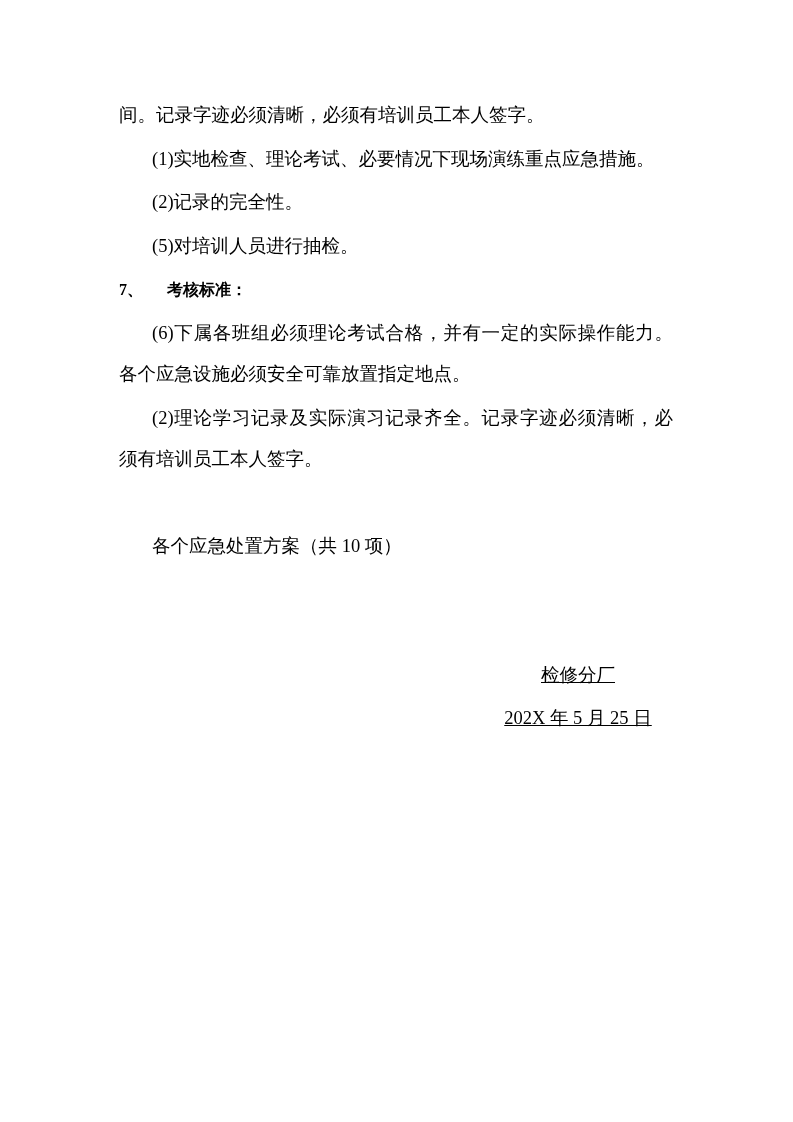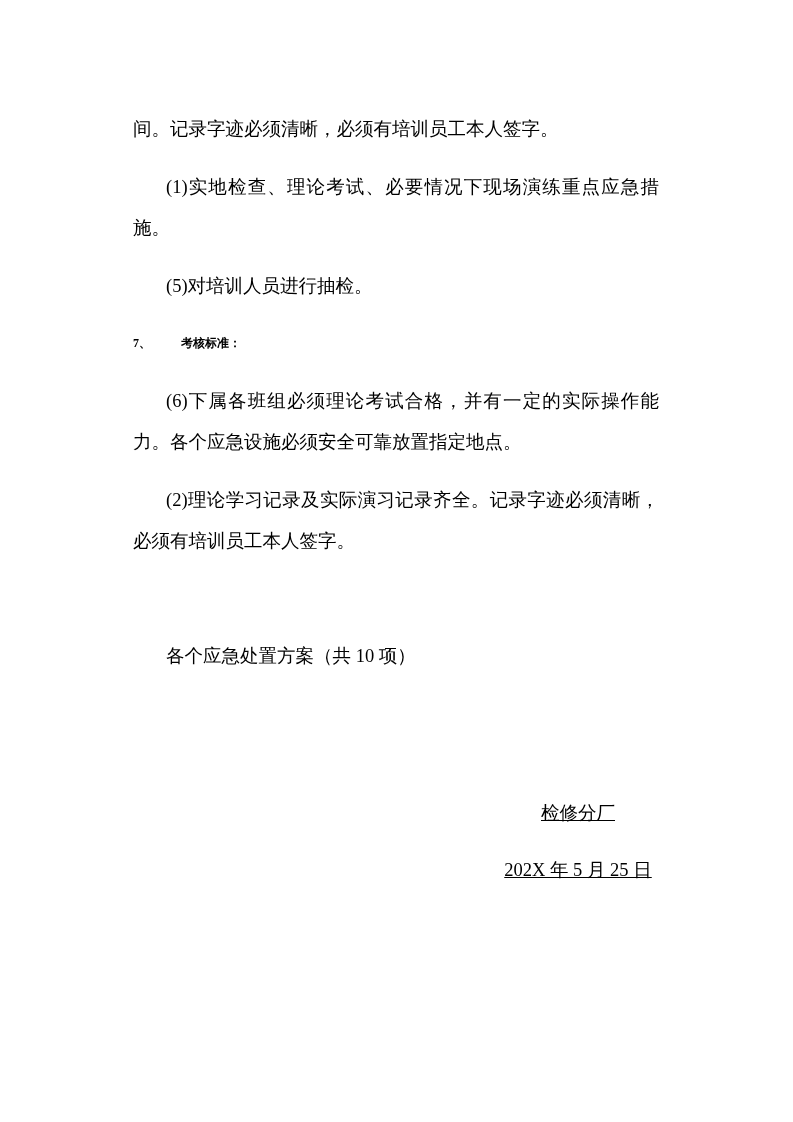--- a/index.html
+++ b/index.html
@@ -19,32 +19,32 @@
   .content {
     position: absolute;
     left: 117px;
     top: 93px;
     width: 558px;
     font-size: 18.5px;
     line-height: 41.5px;
     text-align: justify;
   }
   .content p {
-    margin: 16px;
+    margin: 2px;
     padding: 0;
   }
   .indent {
     text-indent: 33px;
   }
   .no-indent {
     text-indent: 0;
   }
   .heading {
     margin: 0;
-    font-size: 12px;
+    font-size: 16px;
     font-weight: bold;
     text-align: left;
     text-indent: 0;
   }
   .sec-num {
     display: inline-block;
     width: 48px;
   }
   .blank-line {
     height: 41.5px;
@@ -64,20 +64,21 @@
 <body>
 
 <div class="page">
   <div class="content">
 
     <p class="no-indent">间。记录字迹必须清晰，必须有培训员工本人签字。</p>
 
 
     <p class="indent">(1)实地检查、理论考试、必要情况下现场演练重点应急措施。</p>
 
+    <p class="indent">(2)记录的完全性。</p>
 
     <p class="indent">(5)对培训人员进行抽检。</p>
 
     <p class="heading">
       <span class="sec-num">7、</span><span>考核标准：</span>
     </p>
 
     <p class="indent">(6)下属各班组必须理论考试合格，并有一定的实际操作能力。各个应急设施必须安全可靠放置指定地点。</p>
 
     <p class="indent">(2)理论学习记录及实际演习记录齐全。记录字迹必须清晰，必须有培训员工本人签字。</p>

